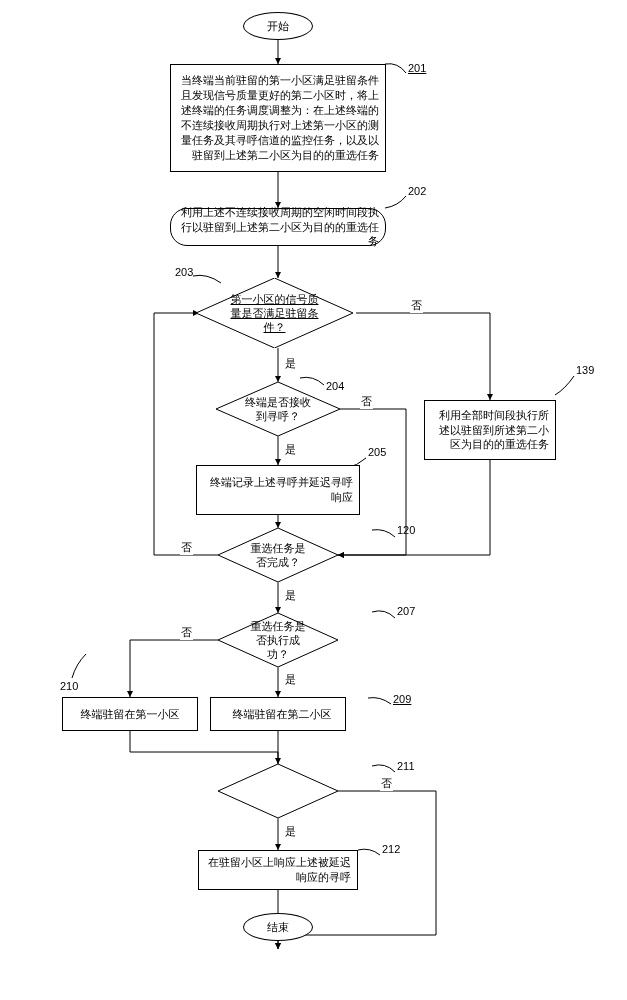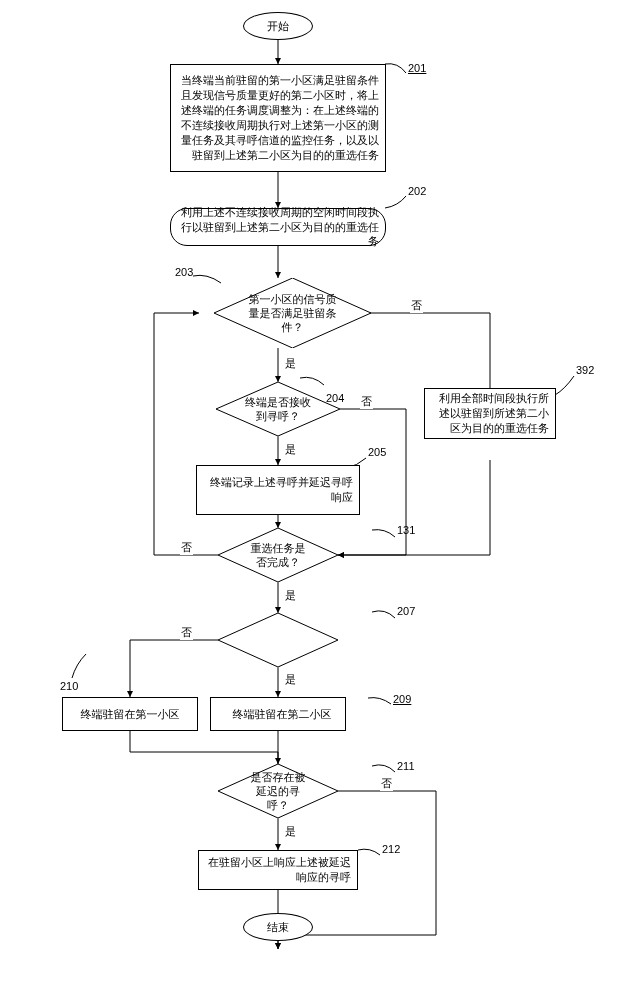--- a/index.html
+++ b/index.html
@@ -121,84 +121,84 @@
 <div class="node" style="left:170px; top:64px; width:216px; height:108px;">
   <span>当终端当前驻留的第一小区满足驻留条件且发现信号质量更好的第二小区时，将上述终端的任务调度调整为：在上述终端的不连续接收周期执行对上述第一小区的测量任务及其寻呼信道的监控任务，以及以驻留到上述第二小区为目的的重选任务</span>
 </div>
 <div class="ref" style="left:408px; top:62px;text-decoration:underline;">201</div>
 
 <div class="node" style="left:170px; top:208px; width:216px; height:38px;border-radius:17px;">
   <span>利用上述不连续接收周期的空闲时间段执行以驻留到上述第二小区为目的的重选任务</span>
 </div>
 <div class="ref" style="left:408px; top:185px;">202</div>
 
-<div class="decision" style="left:214px; top:278px; width:157px; height:70px;">
+<div class="decision" style="left:196px; top:278px; width:157px; height:70px;text-decoration:underline;">
   <svg width="157" height="70">
       <polygon points="78.5,0 157,35 78.5,70 0,35" fill="#fff" stroke="#000"></polygon>
     </svg>
   <div class="dlabel" style="max-width:118px;">第一小区的信号质量是否满足驻留条件？</div>
 </div>
 <div class="ref" style="left:175px; top:266px;">203</div>
 <div class="edgelabel" style="left:284px; top:356px;">是</div>
 <div class="edgelabel" style="left:410px; top:298px;">否</div>
 
 <div class="decision" style="left:216px; top:382px; width:124px; height:54px;">
   <svg width="124" height="54">
       <polygon points="62,0 124,27 62,54 0,27" fill="#fff" stroke="#000"></polygon>
     </svg>
   <div class="dlabel" style="max-width:92px;">终端是否接收到寻呼？</div>
 </div>
-<div class="ref" style="left:326px; top:392px;">204</div>
+<div class="ref" style="left:326px; top:380px;">204</div>
 <div class="edgelabel" style="left:284px; top:442px;">是</div>
 <div class="edgelabel" style="left:360px; top:394px;">否</div>
 
 <div class="node" style="left:196px; top:465px; width:164px; height:50px;">
   <span>终端记录上述寻呼并延迟寻呼响应</span>
 </div>
 <div class="ref" style="left:368px; top:446px;">205</div>
 
 <div class="decision" style="left:218px; top:528px; width:120px; height:54px;">
   <svg width="120" height="54">
       <polygon points="60,0 120,27 60,54 0,27" fill="#fff" stroke="#000"></polygon>
     </svg>
   <div class="dlabel" style="max-width:88px;">重选任务是否完成？</div>
 </div>
-<div class="ref" style="left:397px; top:524px;">131</div>
+<div class="ref" style="left:397px; top:524px;">120</div>
 <div class="edgelabel" style="left:284px; top:588px;">是</div>
 <div class="edgelabel" style="left:180px; top:540px;">否</div>
 
 <div class="decision" style="left:218px; top:613px; width:120px; height:54px;">
   <svg width="120" height="54">
       <polygon points="60,0 120,27 60,54 0,27" fill="#fff" stroke="#000"></polygon>
     </svg>
+  <div class="dlabel" style="max-width:88px;">重选任务是否执行成功？</div>
 </div>
 <div class="ref" style="left:397px; top:605px;">207</div>
 <div class="edgelabel" style="left:284px; top:672px;">是</div>
 <div class="edgelabel" style="left:180px; top:625px;">否</div>
 
-<div class="node" style="left:424px; top:388px; width:132px; height:51px;">
+<div class="node" style="left:424px; top:400px; width:132px; height:60px;">
   <span>利用全部时间段执行所述以驻留到所述第二小区为目的的重选任务</span>
 </div>
-<div class="ref" style="left:576px; top:364px;">392</div>
+<div class="ref" style="left:576px; top:364px;">139</div>
 
 <div class="node" style="left:210px; top:697px; width:136px; height:34px;padding-left:14px;">
   <span>终端驻留在第二小区</span>
 </div>
 <div class="ref" style="left:393px; top:693px;text-decoration:underline;">209</div>
 
 <div class="node" style="left:62px; top:697px; width:136px; height:34px;">
   <span>终端驻留在第一小区</span>
 </div>
 <div class="ref" style="left:60px; top:680px;">210</div>
 
 <div class="decision" style="left:218px; top:764px; width:120px; height:54px;">
   <svg width="120" height="54">
       <polygon points="60,0 120,27 60,54 0,27" fill="#fff" stroke="#000"></polygon>
     </svg>
-  <div class="dlabel" style="max-width:88px;">是否存在被延迟的寻呼？</div>
 </div>
 <div class="ref" style="left:397px; top:760px;">211</div>
 <div class="edgelabel" style="left:284px; top:824px;">是</div>
 <div class="edgelabel" style="left:380px; top:776px;">否</div>
 
 <div class="node" style="left:198px; top:850px; width:160px; height:40px;">
   <span>在驻留小区上响应上述被延迟响应的寻呼</span>
 </div>
 <div class="ref" style="left:382px; top:843px;">212</div>
 

